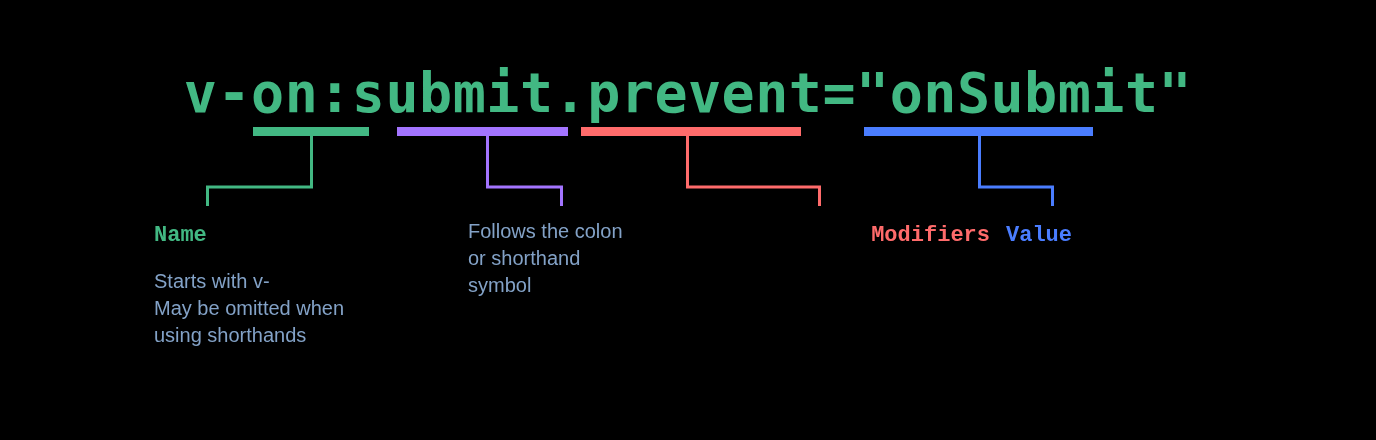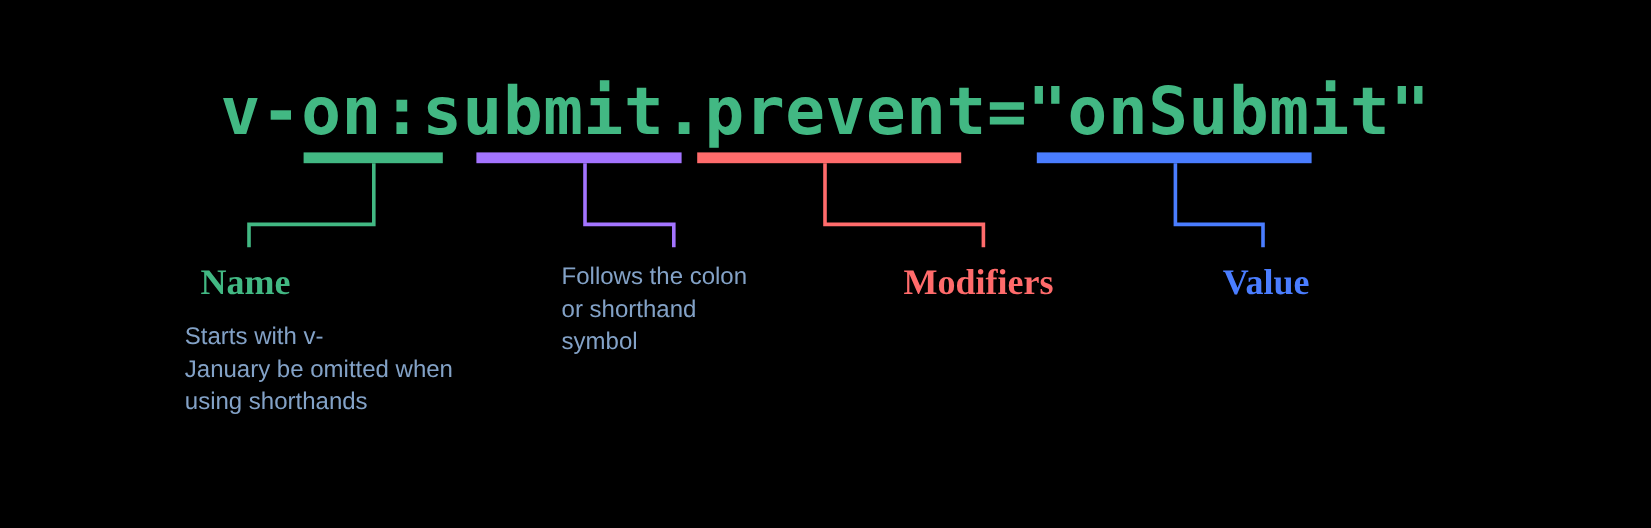--- a/index.html
+++ b/index.html
@@ -53,39 +53,39 @@
     top: 218px;
     left: 0;
     width: 1376px;
     height: 180px;
   }
   .legend-col {
     position: absolute;
     top: 0;
   }
   .legend-title {
-    font-family: Liberation Serif, serif;
-    font-size: 30px;
+    font-family: Liberation Mono, monospace;
+    font-size: 22px;
     font-weight: 700;
     line-height: 36px;
-    margin: 0 0 14px 13px;
+    margin: 0 0 14px 0;
     white-space: nowrap;
   }
   .legend-desc {
     font-family: "Liberation Sans", sans-serif;
     font-size: 20px;
     font-weight: 400;
     line-height: 27px;
     color: #83a2c7;
     white-space: pre-line;
   }
 
   .col-name      { left: 154px;  width: 300px; }
   .col-argument  { left: 468px;  width: 260px; }
-  .col-modifiers { left: 740px;  width: 250px; }
+  .col-modifiers { left: 740px;  width: 250px; text-align: right; }
   .col-value     { left: 1006px; width: 340px; }
 </style>
 </head>
 <body>
 
 <div id="diagram">
 
   <div class="code-line">v-on:submit.prevent="onSubmit"</div>
 
   <svg id="connectors" viewBox="0 0 1376 440" width="1376" height="440" xmlns="http://www.w3.org/2000/svg">
@@ -109,21 +109,21 @@
       <rect x="864" y="127" width="229" height="9" fill="#4a7dff"></rect>
       <path d="M 979.5 136 L 979.5 187 L 1052.5 187 L 1052.5 206" fill="none" stroke="#4a7dff" stroke-width="3"></path>
     </g>
   </svg>
 
   <div class="legend">
 
     <div class="legend-col col-name">
       <div class="legend-title" style="color:#42b883;">Name</div>
       <div class="legend-desc">Starts with v-
-January be omitted when
+May be omitted when
 using shorthands</div>
     </div>
 
     <div class="legend-col col-argument">
       <div class="legend-desc">Follows the colon
 or shorthand
 symbol</div>
     </div>
 
     <div class="legend-col col-modifiers">

